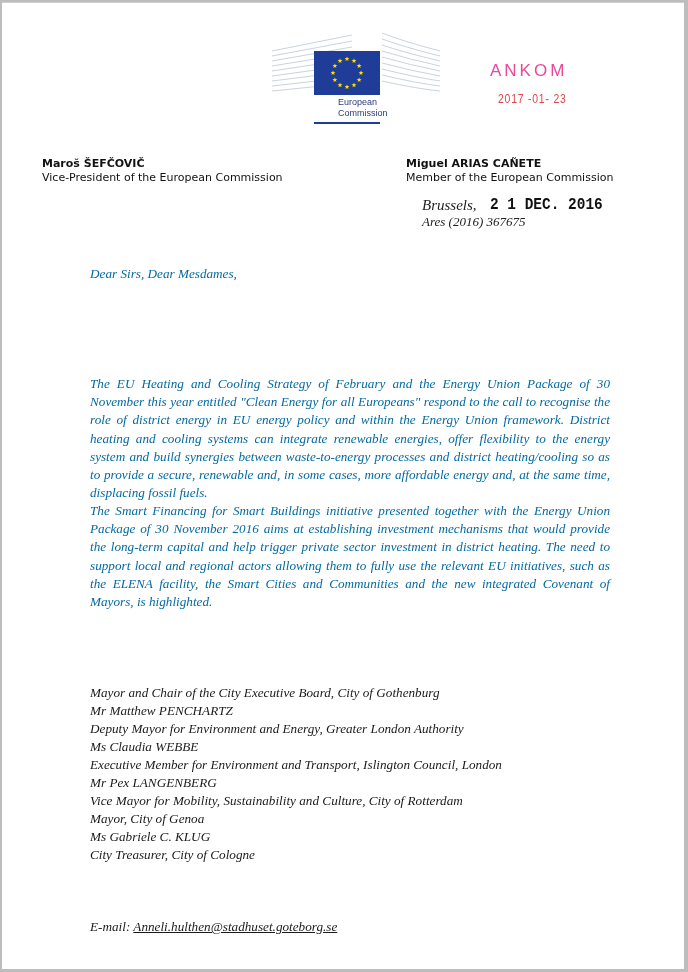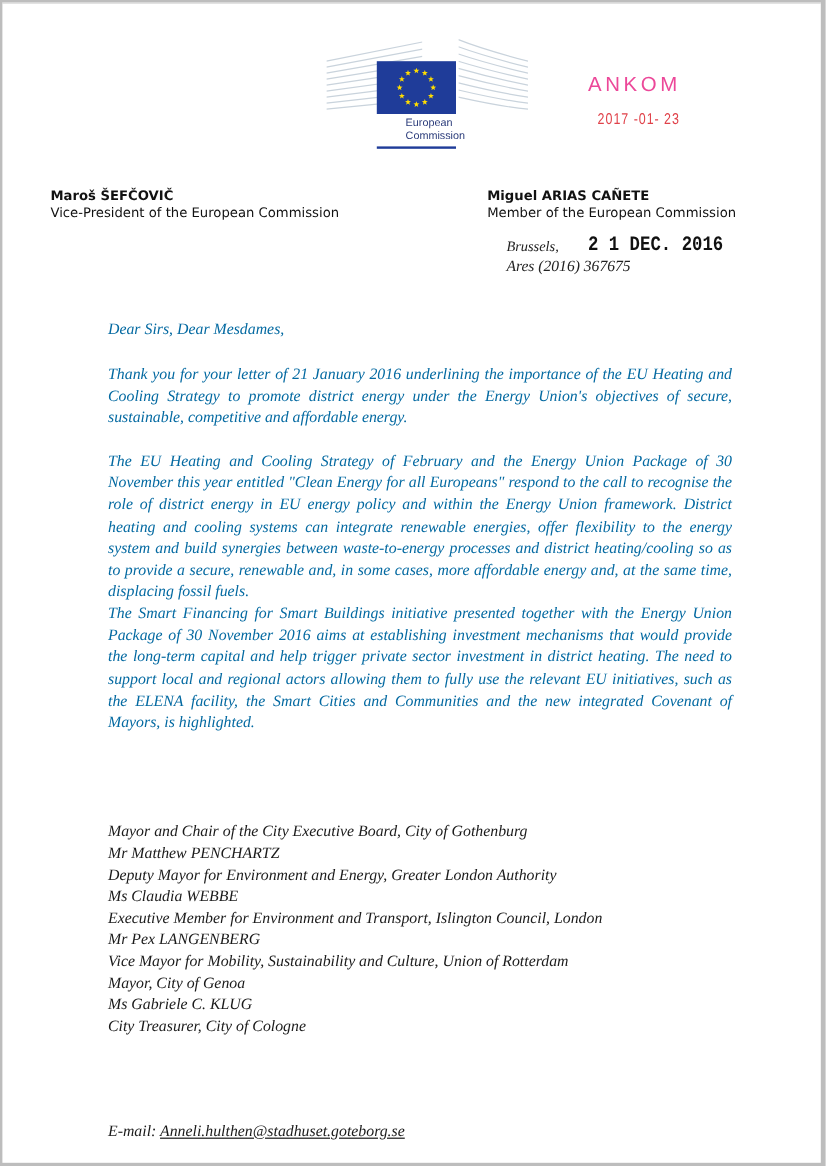--- a/index.html
+++ b/index.html
@@ -18,33 +18,33 @@
   .logo-bar { position:absolute; left:42px; top:109px; width:66px; height:2px; background:#1f3c99; }
 
   .stamp-ankom { position:absolute; left:488px; top:58px; font-family:"Liberation Sans",sans-serif; font-size:17px; letter-spacing:3px; color:#3566e0; }
   .stamp-date { position:absolute; left:496px; top:88px; font-family:"Liberation Sans Narrow","Liberation Sans",sans-serif; font-size:13px; color:#e0424a; letter-spacing:1px; transform:scaleX(0.8); transform-origin:left; }
 
   .sender { position:absolute; font-family:"DejaVu Sans",sans-serif; font-size:11px; line-height:14px; color:#111; }
   .sender .name { font-weight:bold; }
   .sender-left { left:40px; top:154px; }
   .sender-right { left:404px; top:154px; }
 
-  .place { position:absolute; left:420px; top:194px; font-family:"Liberation Serif",serif; font-style:italic; font-size:12px; line-height:16px; color:#222; }
+  .place { position:absolute; left:420px; top:194px; font-family:"Liberation Serif",serif; font-style:italic; font-size:15px; line-height:16px; color:#222; }
   .date-stamp { position:absolute; left:488px; top:192px; font-family:"Liberation Mono",monospace; font-weight:bold; font-size:17px; color:#111; letter-spacing:0px; transform:scaleX(0.85); transform-origin:left; }
   .ares { position:absolute; left:420px; top:211px; font-family:"Liberation Serif",serif; font-style:italic; font-size:13px; color:#222; }
 
   .body-text { position:absolute; left:88px; width:520px; font-family:"Liberation Serif",serif; font-style:italic; font-size:13.2px; line-height:18.2px; color:#0369a1; text-align:justify; }
   .salutation { top:262px; }
   .para1 { top:300px; }
   .para2 { top:372px; }
   .para3 { top:499px; }
 
   .recipients { position:absolute; left:88px; top:681px; font-family:"Liberation Serif",serif; font-style:italic; font-size:13.2px; line-height:18px; color:#1a1a1a; }
   .recipients div { white-space:nowrap; }
-  .email { position:absolute; left:88px; top:916px; font-family:"Liberation Serif",serif; font-style:italic; font-size:13.2px; color:#1a1a1a;margin-top:16px; }
+  .email { position:absolute; left:88px; top:916px; font-family:"Liberation Serif",serif; font-style:italic; font-size:13.2px; color:#1a1a1a; }
   .email a { color:#1a1a1a; text-decoration:underline; }
 </style>
 </head>
 <body>
 
 <div class="page">
 
   <div class="logo-wrap">
     <svg class="bldg-left" viewBox="0 0 80 62">
       <g stroke="#c9d3dc" stroke-width="1" fill="none">
@@ -105,32 +105,31 @@
   <div class="sender sender-right">
     <div class="name">Miguel ARIAS CAÑETE</div>
     <div>Member of the European Commission</div>
   </div>
 
   <div class="place">Brussels,</div>
   <div class="date-stamp">2 1 DEC. 2016</div>
   <div class="ares">Ares (2016) 367675</div>
 
   <div class="body-text salutation">Dear Sirs, Dear Mesdames,</div>
-  <div class="body-text para1">Thank you for your letter of 21 January 2016 underlining the importance of the EU Heating and Cooling Strategy to promote district energy under the Energy Union's objectives of secure, sustainable, competitive and affordable energy.</div>
   <div class="body-text para2">The EU Heating and Cooling Strategy of February and the Energy Union Package of 30 November this year entitled "Clean Energy for all Europeans" respond to the call to recognise the role of district energy in EU energy policy and within the Energy Union framework. District heating and cooling systems can integrate renewable energies, offer flexibility to the energy system and build synergies between waste-to-energy processes and district heating/cooling so as to provide a secure, renewable and, in some cases, more affordable energy and, at the same time, displacing fossil fuels.</div>
   <div class="body-text para3">The Smart Financing for Smart Buildings initiative presented together with the Energy Union Package of 30 November 2016 aims at establishing investment mechanisms that would provide the long-term capital and help trigger private sector investment in district heating. The need to support local and regional actors allowing them to fully use the relevant EU initiatives, such as the ELENA facility, the Smart Cities and Communities and the new integrated Covenant of Mayors, is highlighted.</div>
 
   <div class="recipients">
     <div>Mayor and Chair of the City Executive Board, City of Gothenburg</div>
     <div>Mr Matthew PENCHARTZ</div>
     <div>Deputy Mayor for Environment and Energy, Greater London Authority</div>
     <div>Ms Claudia WEBBE</div>
     <div>Executive Member for Environment and Transport, Islington Council, London</div>
     <div>Mr Pex LANGENBERG</div>
-    <div>Vice Mayor for Mobility, Sustainability and Culture, Union of Rotterdam</div>
+    <div>Vice Mayor for Mobility, Sustainability and Culture, City of Rotterdam</div>
     <div>Mayor, City of Genoa</div>
     <div>Ms Gabriele C. KLUG</div>
     <div>City Treasurer, City of Cologne</div>
   </div>
 
   <div class="email">
     <span>E-mail:</span>
     <a>Anneli.hulthen@stadhuset.goteborg.se</a>
   </div>
 </div>

